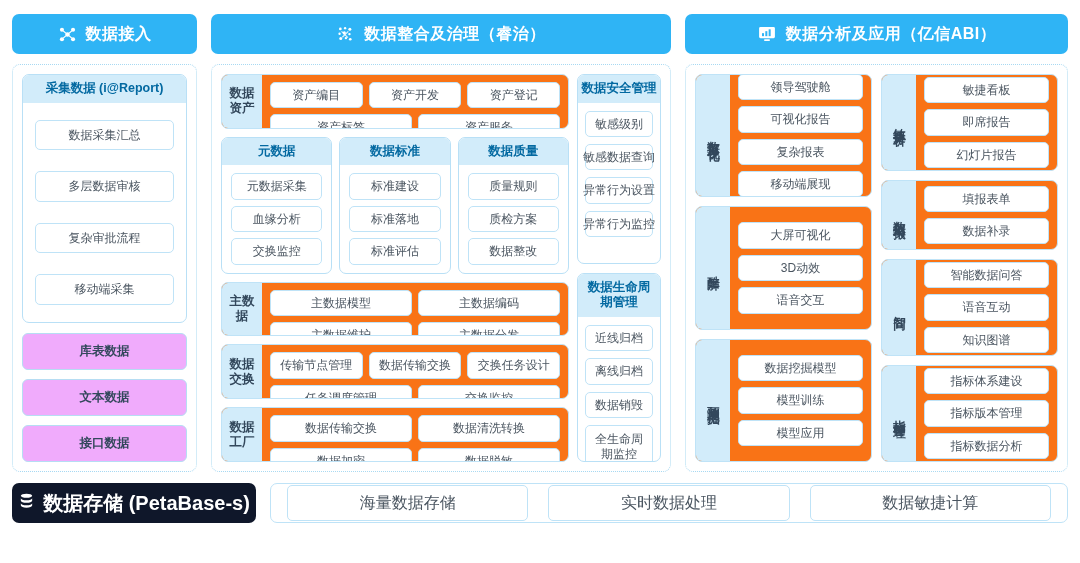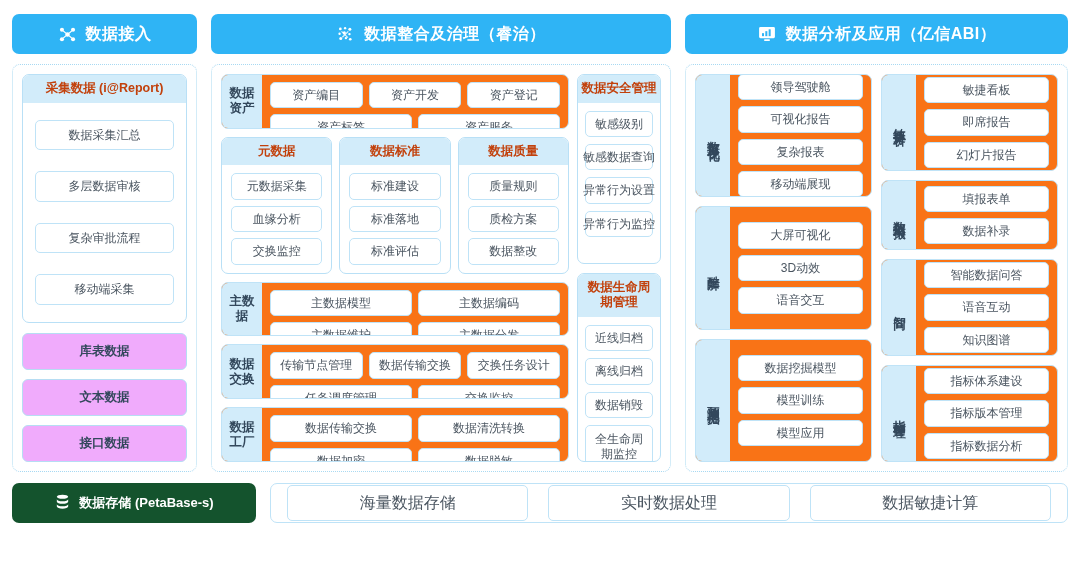--- a/index.html
+++ b/index.html
@@ -28,21 +28,21 @@
   .columns { display: flex; gap: 14px; margin-top: 10px; height: 408px; }
   .panel { border: 1.5px dotted #a8d9f2; border-radius: 8px; padding: 9px; background: #fff; }
   .col-1 { width: 185px; display: flex; flex-direction: column; }
   .col-2 { width: 460px; display: flex; gap: 8px; }
   .col-3 { flex: 1; display: flex; gap: 9px; }
 
   
   .card { border: 1px solid #b9e0f6; border-radius: 7px; background: #fff; overflow: hidden;
           display: flex; flex-direction: column; }
   .card > .band {
-    background: #d2ecfa; color: #c2410c; font-size: 12.5px; font-weight: bold;
+    background: #d2ecfa; color: #0369a1; font-size: 12.5px; font-weight: bold;
     text-align: center; padding: 6px 2px; line-height: 1.25;
   }
   .card > .body { flex: 1; display: flex; flex-direction: column; gap: 6px; padding: 8px 9px; }
 
   
   .pill {
     border: 1px solid #bfe3f7; border-radius: 5px; background: #fff;
     font-size: 12px; color: #4a5560; text-align: center;
     display: flex; align-items: center; justify-content: center;
     padding: 5px 4px; line-height: 1.2; white-space: nowrap;
@@ -80,23 +80,23 @@
 
   
   .r-left  { flex: 1; display: flex; flex-direction: column; gap: 9px; }
   .r-right { flex: 1; display: flex; flex-direction: column; gap: 9px; }
   .r-left > .rowcard, .r-right > .rowcard { flex: 1; }
   .r-left > .rowcard > .content, .r-right > .rowcard > .content { justify-content: center; }
 
   
   .storage { display: flex; gap: 14px; margin-top: 11px; height: 40px; }
   .storage-badge {
-    width: 244px; background: #14532d; border-radius: 7px; color: #fff;
+    width: 244px; background: #0f172a; border-radius: 7px; color: #fff;
     display: flex; align-items: center; justify-content: center; gap: 8px;
-    font-size: 13px; font-weight: bold;
+    font-size: 20px; font-weight: bold;
   }
   .storage-items {
     flex: 1; border: 1.5px solid #bfe3f7; border-radius: 7px;
     display: flex; align-items: center; gap: 20px; padding: 0 16px;
   }
   .storage-items .pill { flex: 1; padding: 7px 8px; font-size: 16px; }
 </style>
 </head>
 <body>
 

